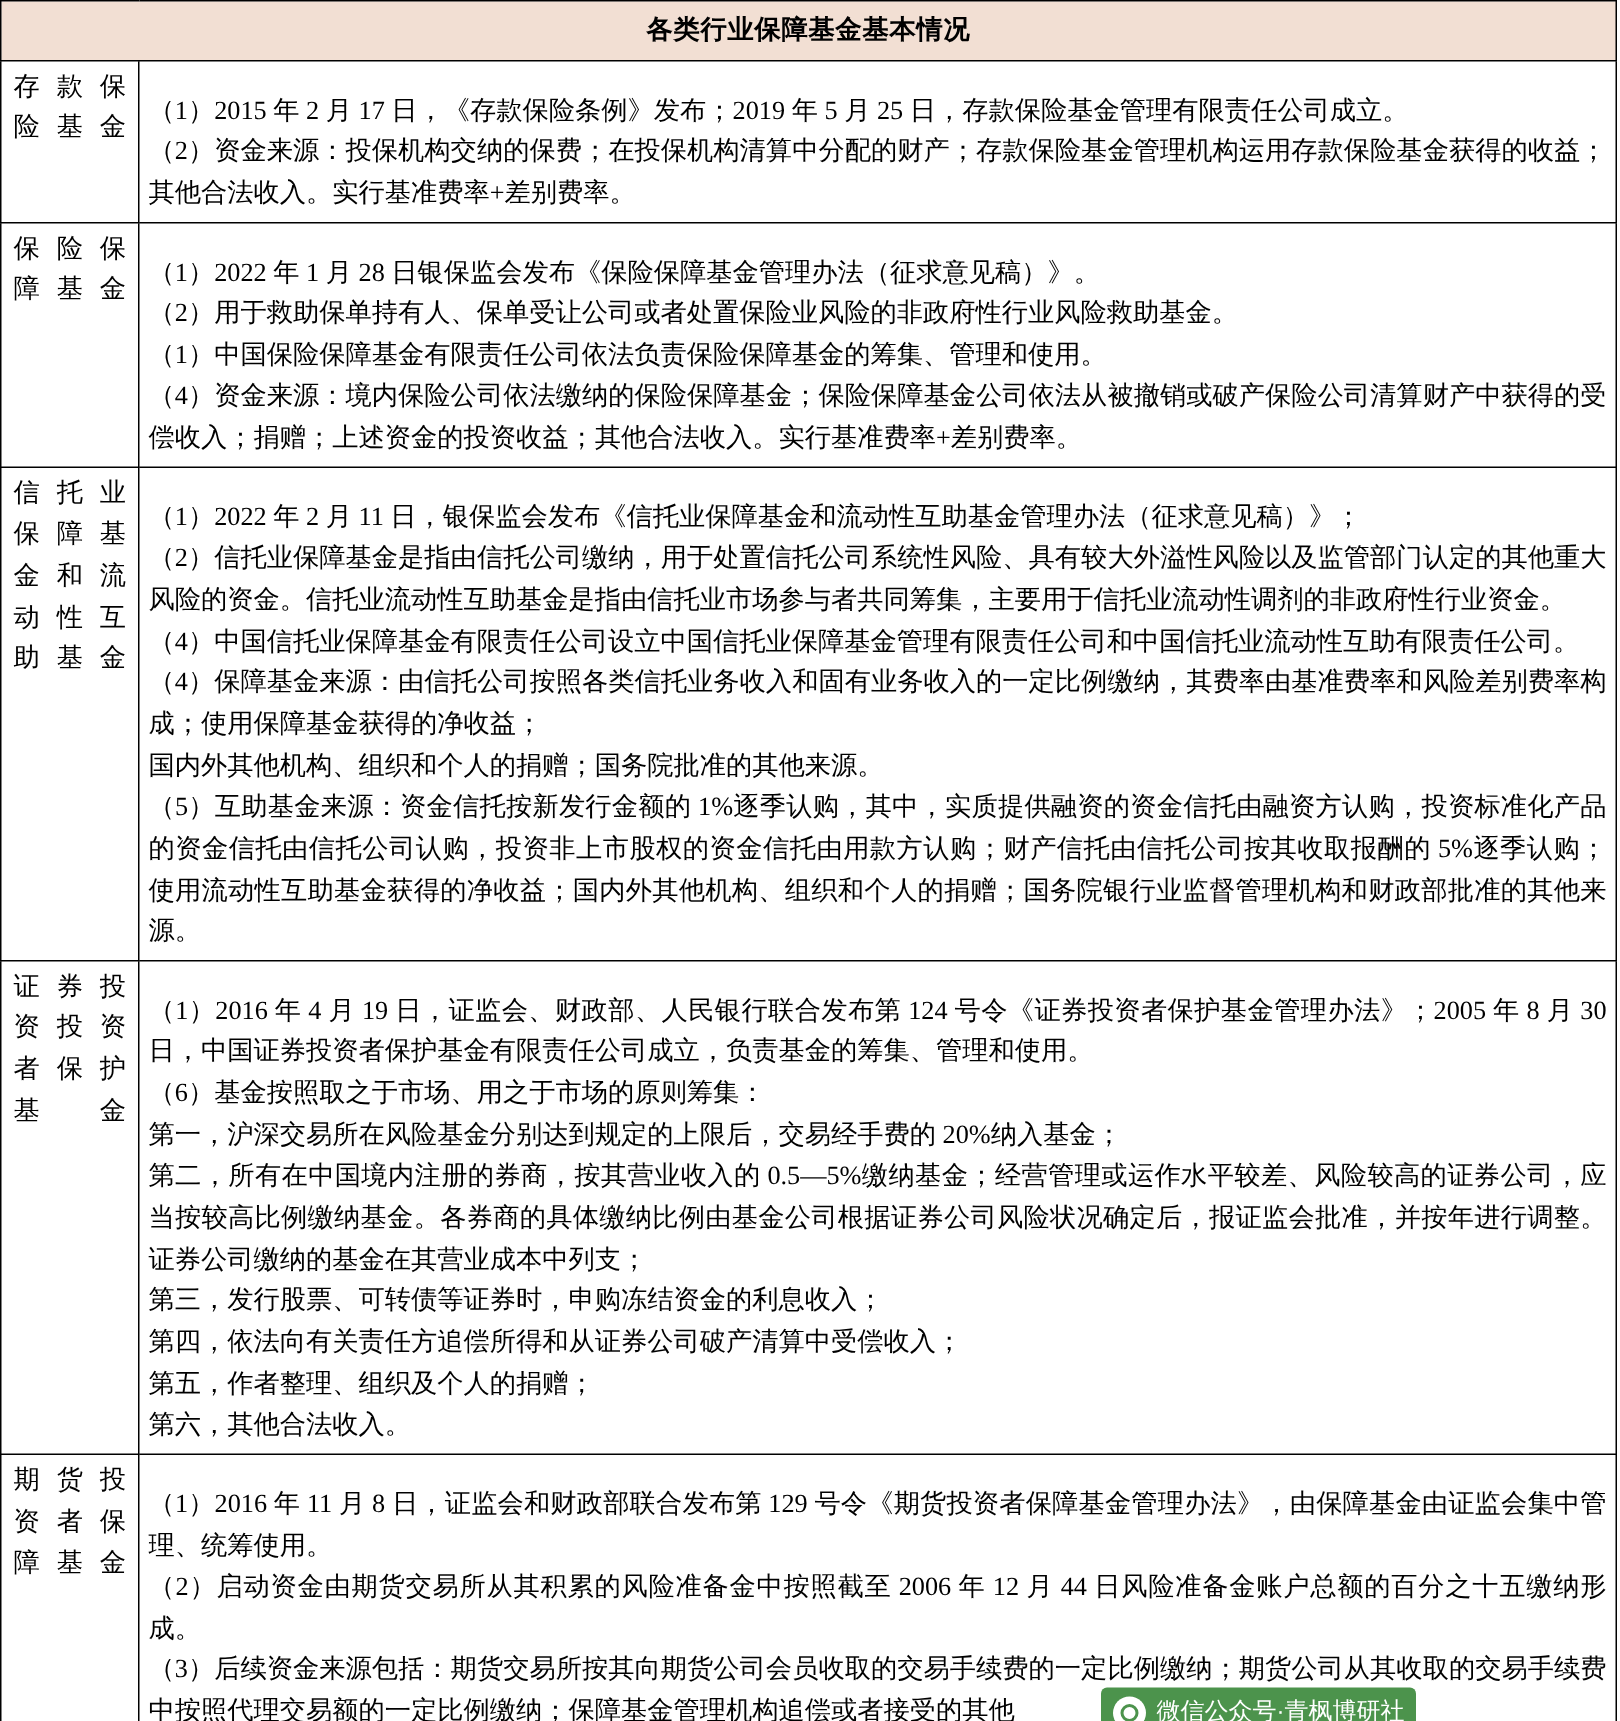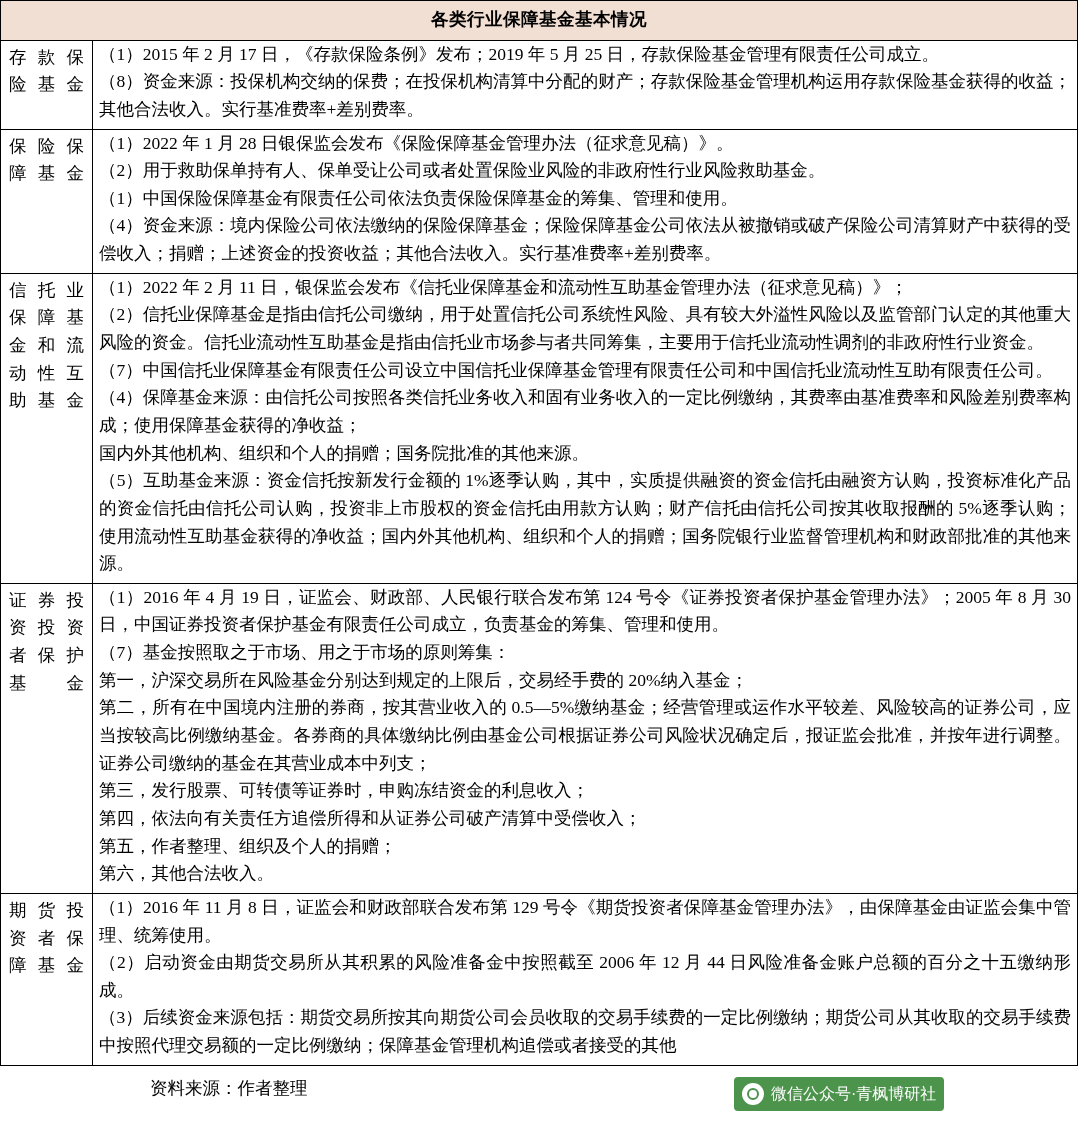--- a/index.html
+++ b/index.html
@@ -20,21 +20,21 @@
   }
   table.doc-table {
     width: 1078px;
     border-collapse: collapse;
     table-layout: fixed;
     margin: 0;
   }
   table.doc-table td {
     border: 1px solid #000000;
     vertical-align: top;
-    padding: 0 6px 5px 6px;
+    padding: 19px 6px 5px 6px;
     font-size: 17.5px;
     line-height: 1.58;
   }
   .title-cell {
     background: #f2dfd3;
     text-align: center;
     font-weight: bold;
     font-size: 18px;
     padding: 5px 0 6px 0 !important;
     letter-spacing: 0.5px;
@@ -119,21 +119,21 @@
         <td class="title-cell" colspan="2">各类行业保障基金基本情况</td>
       </tr>
 
       <tr>
         <td class="label-cell">
           <span class="lbl-line">存款保</span>
           <span class="lbl-line">险基金</span>
         </td>
         <td class="content-cell">
           <p class="ind">（1）2015 年 2 月 17 日，《存款保险条例》发布；2019 年 5 月 25 日，存款保险基金管理有限责任公司成立。</p>
-          <p class="ind">（8）资金来源：投保机构交纳的保费；在投保机构清算中分配的财产；存款保险基金管理机构运用存款保险基金获得的收益；其他合法收入。实行基准费率+差别费率。</p>
+          <p class="ind">（2）资金来源：投保机构交纳的保费；在投保机构清算中分配的财产；存款保险基金管理机构运用存款保险基金获得的收益；其他合法收入。实行基准费率+差别费率。</p>
         </td>
       </tr>
 
       <tr>
         <td class="label-cell">
           <span class="lbl-line">保险保</span>
           <span class="lbl-line">障基金</span>
         </td>
         <td class="content-cell">
           <p class="ind">（1）2022 年 1 月 28 日银保监会发布《保险保障基金管理办法（征求意见稿）》。</p>
@@ -147,37 +147,37 @@
         <td class="label-cell">
           <span class="lbl-line">信托业</span>
           <span class="lbl-line">保障基</span>
           <span class="lbl-line">金和流</span>
           <span class="lbl-line">动性互</span>
           <span class="lbl-line">助基金</span>
         </td>
         <td class="content-cell">
           <p class="ind">（1）2022 年 2 月 11 日，银保监会发布《信托业保障基金和流动性互助基金管理办法（征求意见稿）》；</p>
           <p class="ind">（2）信托业保障基金是指由信托公司缴纳，用于处置信托公司系统性风险、具有较大外溢性风险以及监管部门认定的其他重大风险的资金。信托业流动性互助基金是指由信托业市场参与者共同筹集，主要用于信托业流动性调剂的非政府性行业资金。</p>
-          <p class="ind">（7）中国信托业保障基金有限责任公司设立中国信托业保障基金管理有限责任公司和中国信托业流动性互助有限责任公司。</p>
+          <p class="ind">（4）中国信托业保障基金有限责任公司设立中国信托业保障基金管理有限责任公司和中国信托业流动性互助有限责任公司。</p>
           <p class="ind">（4）保障基金来源：由信托公司按照各类信托业务收入和固有业务收入的一定比例缴纳，其费率由基准费率和风险差别费率构成；使用保障基金获得的净收益；</p>
           <p class="ind">国内外其他机构、组织和个人的捐赠；国务院批准的其他来源。</p>
           <p class="ind">（5）互助基金来源：资金信托按新发行金额的 1%逐季认购，其中，实质提供融资的资金信托由融资方认购，投资标准化产品的资金信托由信托公司认购，投资非上市股权的资金信托由用款方认购；财产信托由信托公司按其收取报酬的 5%逐季认购；使用流动性互助基金获得的净收益；国内外其他机构、组织和个人的捐赠；国务院银行业监督管理机构和财政部批准的其他来源。</p>
         </td>
       </tr>
 
       <tr>
         <td class="label-cell">
           <span class="lbl-line">证券投</span>
           <span class="lbl-line">资投资</span>
           <span class="lbl-line">者保护</span>
           <span class="lbl-line">基金</span>
         </td>
         <td class="content-cell">
           <p class="ind">（1）2016 年 4 月 19 日，证监会、财政部、人民银行联合发布第 124 号令《证券投资者保护基金管理办法》；2005 年 8 月 30 日，中国证券投资者保护基金有限责任公司成立，负责基金的筹集、管理和使用。</p>
-          <p class="ind">（7）基金按照取之于市场、用之于市场的原则筹集：</p>
+          <p class="ind">（6）基金按照取之于市场、用之于市场的原则筹集：</p>
           <p class="ind">第一，沪深交易所在风险基金分别达到规定的上限后，交易经手费的 20%纳入基金；</p>
           <p class="ind">第二，所有在中国境内注册的券商，按其营业收入的 0.5—5%缴纳基金；经营管理或运作水平较差、风险较高的证券公司，应当按较高比例缴纳基金。各券商的具体缴纳比例由基金公司根据证券公司风险状况确定后，报证监会批准，并按年进行调整。证券公司缴纳的基金在其营业成本中列支；</p>
           <p class="ind">第三，发行股票、可转债等证券时，申购冻结资金的利息收入；</p>
           <p class="ind">第四，依法向有关责任方追偿所得和从证券公司破产清算中受偿收入；</p>
           <p class="ind">第五，作者整理、组织及个人的捐赠；</p>
           <p class="ind">第六，其他合法收入。</p>
         </td>
       </tr>
 
       <tr>

